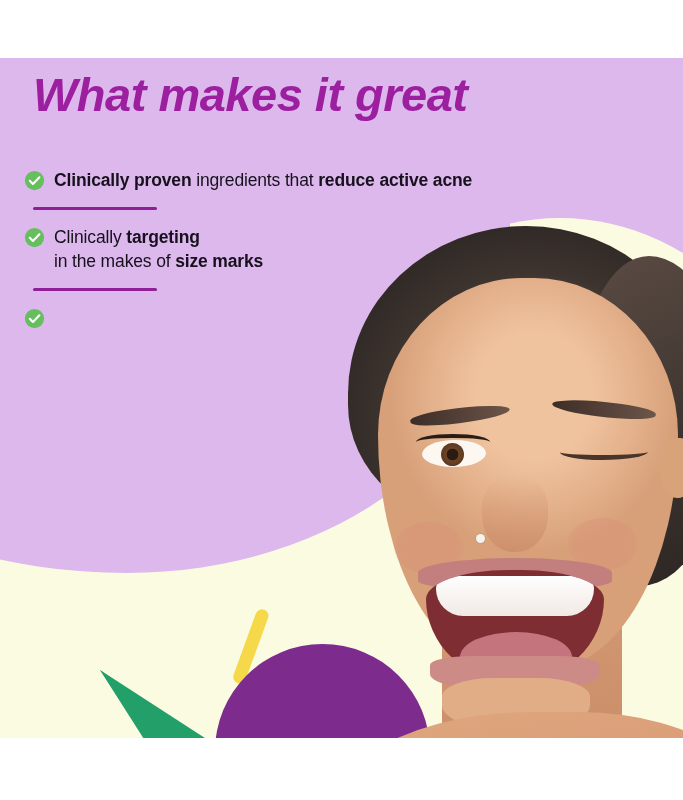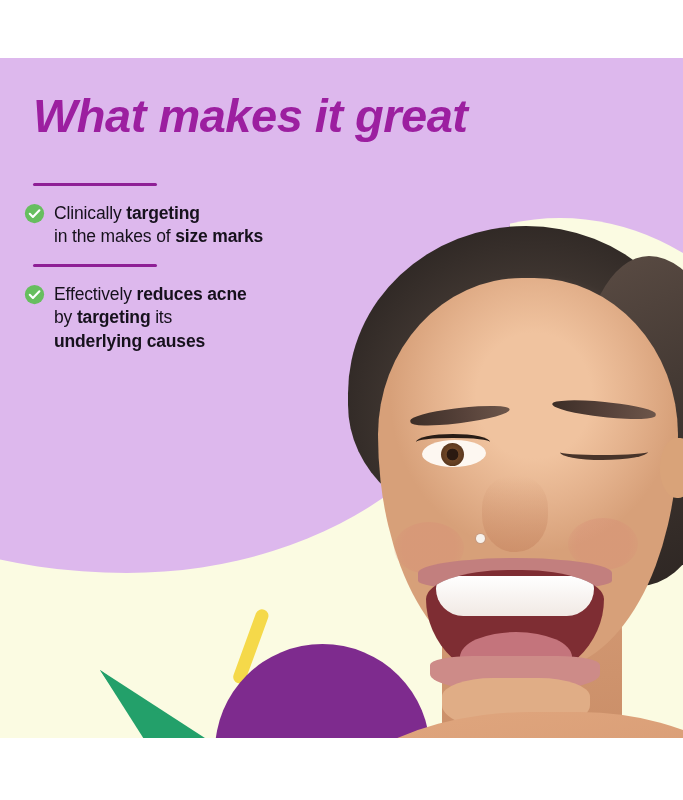--- a/index.html
+++ b/index.html
@@ -87,21 +87,21 @@
   .m-chin{position:absolute;left:112px;top:452px;width:148px;height:54px;
           background:#e0ad86;border-radius:40% 40% 58% 58%;}
   .m-cheek{position:absolute;width:70px;height:52px;border-radius:50%;
            background:radial-gradient(circle,rgba(216,140,118,.35) 0 60%,rgba(216,140,118,0) 100%);}
   .m-cheek.l{left:64px;top:296px;}
   .m-cheek.r{left:238px;top:292px;}
 
   
   #content{position:absolute;left:0;top:58px;width:683px;height:680px;}
 
-  .headline{position:absolute;left:33px;top:34px;
+  .headline{position:absolute;left:33px;top:13px;
             font-size:47px;line-height:1;font-weight:bold;font-style:italic;
             letter-spacing:-.5px;color:#9c1fa0;white-space:nowrap;}
 
   .bullets{position:absolute;left:24px;top:110px;width:640px;}
   .bullet{position:relative;display:flex;align-items:flex-start;gap:9px;}
   .bullet .b-text{font-size:17.5px;line-height:1.34;color:#16111c;
                   letter-spacing:-.15px;padding-top:1px;}
   .bullet .b-text b{font-weight:bold;}
 
   .check{flex:0 0 auto;width:21px;height:21px;margin-top:2px;}
@@ -156,36 +156,42 @@
       <div class="m-shoulder"></div>
     </div>
   </div>
 
   <div id="content">
 
     <div class="headline" style="color: rgb(156, 31, 160);">What makes it great</div>
 
     <div class="bullets">
 
+      <div class="bullet b1">
+        <svg class="check" viewBox="0 0 24 24">
+          <circle cx="12" cy="12" r="11" fill="#67be5f"></circle>
+          <path d="M6.6 12.4 L10.2 16 L17.6 8.4" fill="none" stroke="#ffffff" stroke-width="2.4" stroke-linecap="round" stroke-linejoin="round"></path>
+        </svg>
+        <div class="b-text" style="color: rgb(22, 17, 28);"><b>Clinically proven</b><span> ingredients that </span><b>reduce active acne</b></div>
+      </div>
 
       <div class="divider" style="background: rgb(142, 31, 150);"></div>
 
       <div class="bullet">
         <svg class="check" viewBox="0 0 24 24">
           <circle cx="12" cy="12" r="11" fill="#67be5f"></circle>
           <path d="M6.6 12.4 L10.2 16 L17.6 8.4" fill="none" stroke="#ffffff" stroke-width="2.4" stroke-linecap="round" stroke-linejoin="round"></path>
         </svg>
         <div class="b-text" style="color: rgb(22, 17, 28);"><span>Clinically </span><b>targeting</b><br><span>in the makes of </span><b>size marks</b></div>
       </div>
 
       <div class="divider" style="background: rgb(142, 31, 150);"></div>
 
       <div class="bullet">
         <svg class="check" viewBox="0 0 24 24">
           <circle cx="12" cy="12" r="11" fill="#67be5f"></circle>
           <path d="M6.6 12.4 L10.2 16 L17.6 8.4" fill="none" stroke="#ffffff" stroke-width="2.4" stroke-linecap="round" stroke-linejoin="round"></path>
         </svg>
-        <div class="b-text" style="color: rgb(22, 17, 28);"><span>Effectively </span><b>reduces acne</b><br><span>by </span><b>targeting</b><span> its</span><br><b>underlying causes</b></div>
       </div>
 
     </div>
   </div>
 </div>
 
 </body></html>

